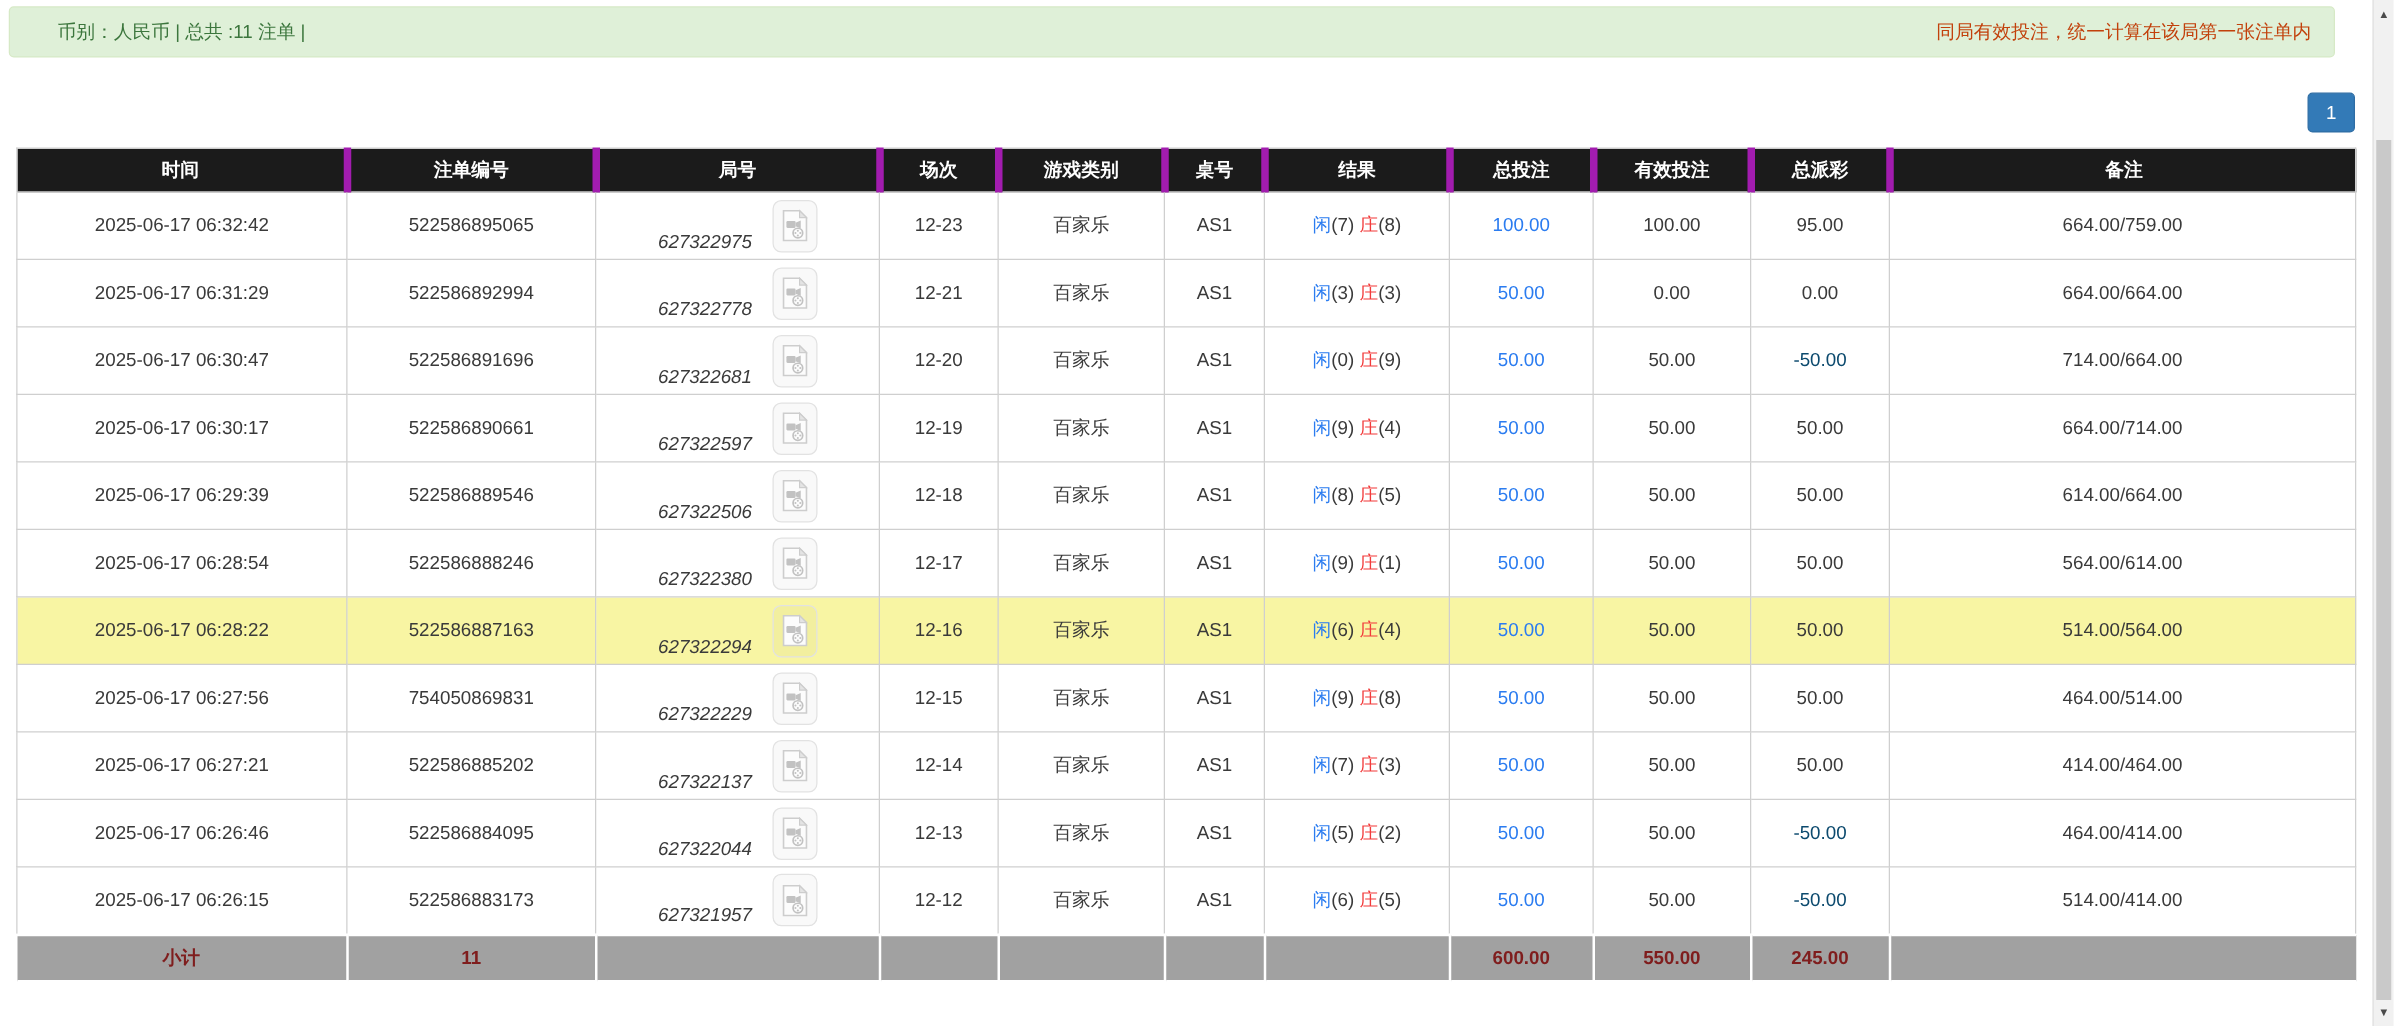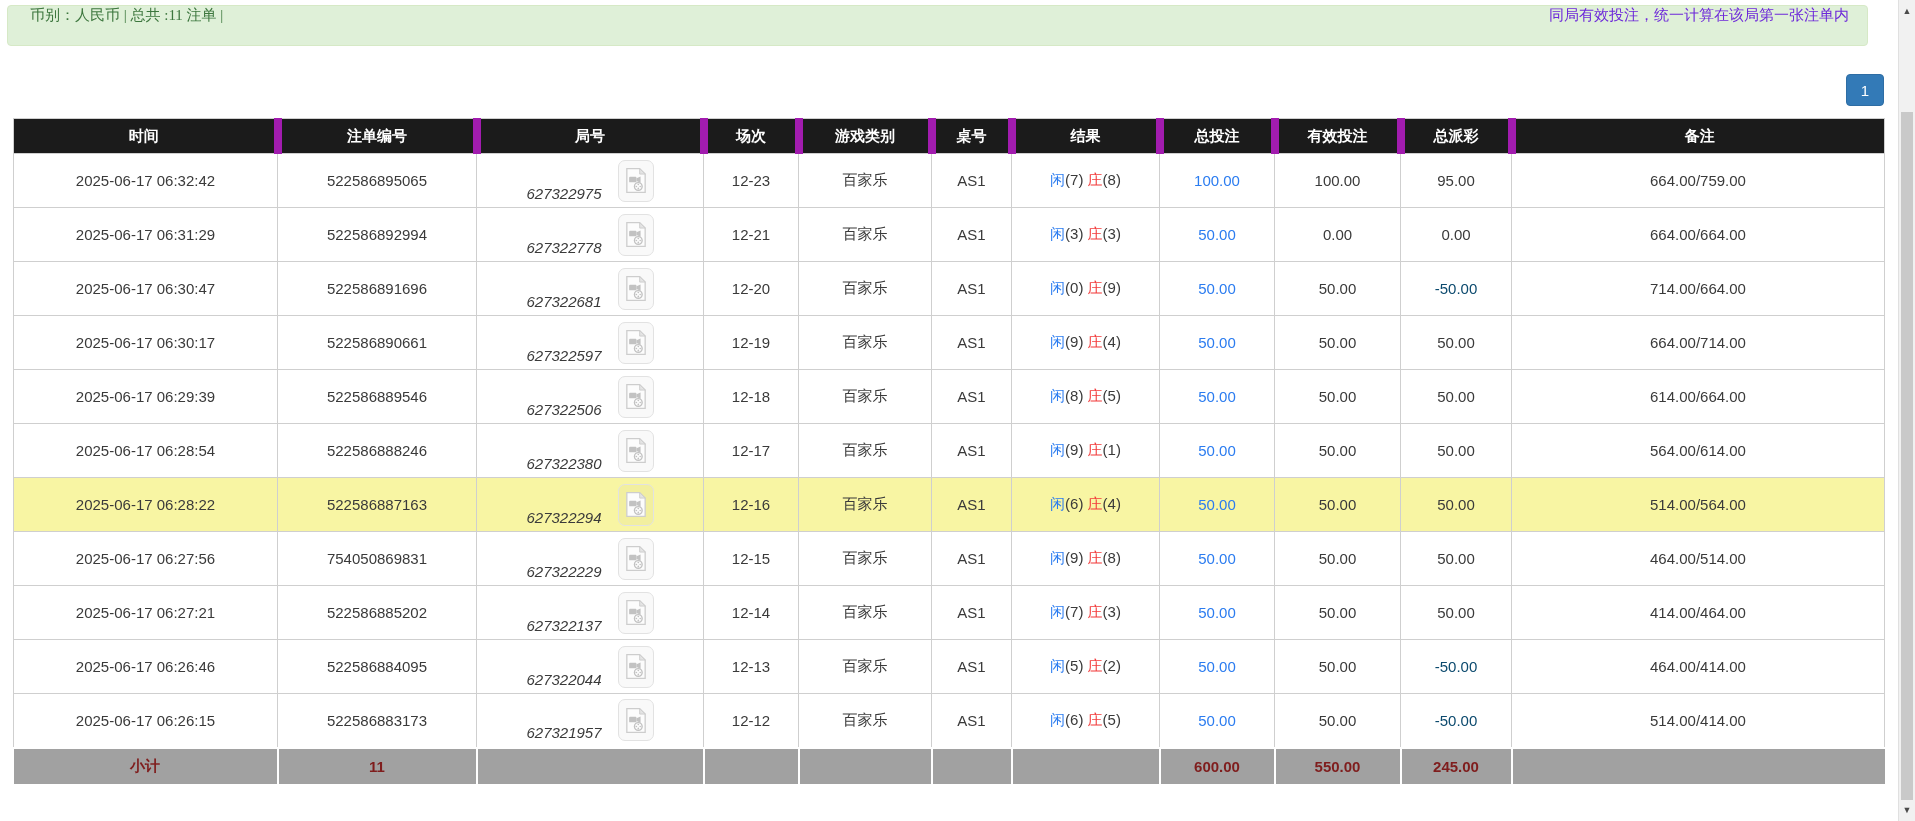--- a/index.html
+++ b/index.html
@@ -3,35 +3,35 @@
 <meta charset="utf-8">
 <style>
   * { margin:0; padding:0; box-sizing:border-box; }
   html,body { width:1915px; height:821px; background:#fff; overflow:hidden;
               font-family:"Liberation Sans","DejaVu Sans",sans-serif; }
   #page { position:relative; width:1915px; height:821px; background:#fff; }
 
   
   .currency-bar { position:absolute; left:7px; top:5px; width:1861px; height:41px;
     background:#dff0d8; border:1px solid #d6e9c6; border-radius:4px;
-    display:flex; justify-content:space-between;
-    padding:0 18px 0 22px; font-size:15px;font-family:Liberation Serif, serif; }
+    display:flex; align-items:center; justify-content:space-between;
+    padding:0 18px 0 38px; font-size:15px; }
   .currency-bar .left { color:#3c763d; }
-  .currency-bar .note { color:#6d28d9; }
+  .currency-bar .note { color:#c2410c; }
 
   
   .page-btn { position:absolute; left:1846px; top:74px; width:38px; height:32px;
     background:#337ab7; border:1px solid #2e6da4; border-radius:4px; color:#fff;
     font-size:15px; display:flex; align-items:center; justify-content:center; cursor:pointer; }
 
   
   table.records { position:absolute; left:13px; top:118px; width:1871px;
     border-collapse:collapse; table-layout:fixed; }
   thead th { background:#1b1b1b; color:#fff; font-weight:bold; font-size:15px;
-    height:35px; border-left:8px solid #a21caf; border-top:1px solid #cfcfcf; }
+    height:35px; border-left:6px solid #a21caf; border-top:1px solid #cfcfcf; }
   thead th:first-child { border-left:1px solid #cfcfcf; }
   thead th:last-child { border-right:1px solid #cfcfcf; }
   tbody td { border:1px solid #cfcfcf; text-align:center; vertical-align:middle;
     height:54px; font-size:15px; color:#3a3a3a; background:#fff; }
   tr.highlight td { background:#f8f5a3;margin-top:28px; }
 
   .round-cell-inner { display:inline-flex; align-items:flex-end; gap:16px;font-style:italic; }
   .video-btn { display:inline-flex; align-items:center; justify-content:center;
     width:36px; height:42px; border:1px solid #e2e2e2; border-radius:7px;
     background:rgba(0,0,0,0.025); cursor:pointer; }

